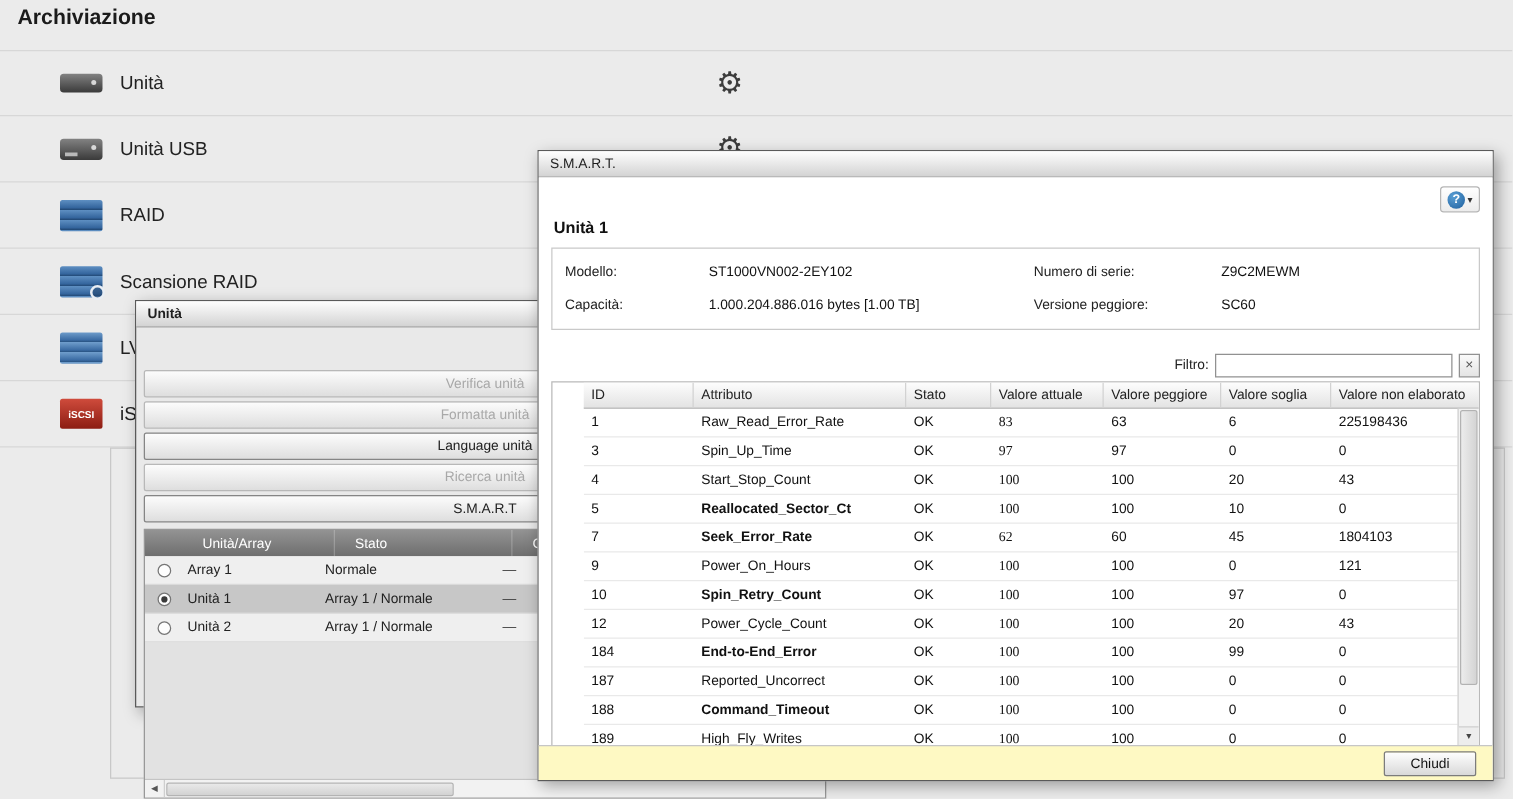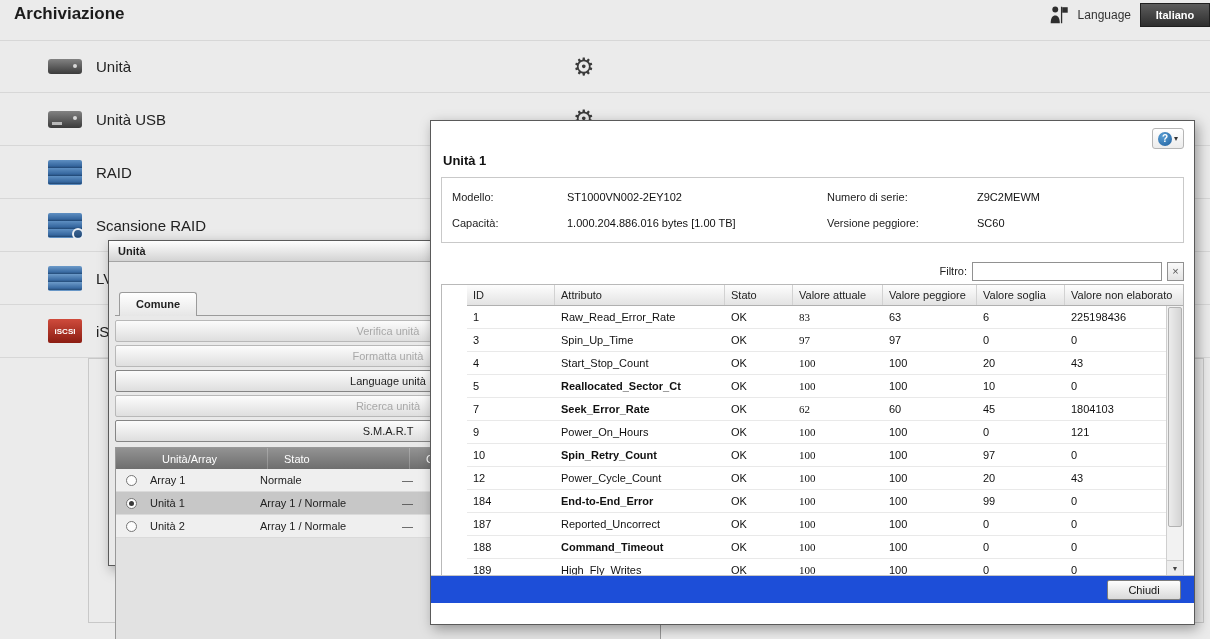--- a/index.html
+++ b/index.html
@@ -99,39 +99,29 @@
   .strow > div:nth-child(2){ width:170px; }
   .strow > div:nth-child(3){ width:68px; }
   .strow > div:nth-child(4){ width:90px;font-family:Liberation Serif, serif; }
   .strow > div:nth-child(5){ width:94px; }
   .strow > div:nth-child(6){ width:88px; }
   .strow > div:nth-child(7){ flex:1; }
   .strow > div.bold { font-weight:bold; }
   .vscroll { position:absolute; top:21px; right:0; bottom:0; width:17px; background:#f2f2f2; border-left:1px solid #cfcfcf; }
   .vthumb { position:absolute; top:1px; left:1px; width:14px; height:220px; background:linear-gradient(to right,#ececec,#d4d4d4); border:1px solid #b2b2b2; border-radius:2px; }
   .varrow { position:absolute; bottom:0; left:0; width:16px; height:16px; display:flex; align-items:center; justify-content:center; font-size:7px; color:#444; background:#ededed; border-top:1px solid #cfcfcf; }
-  .smart-footer { position:absolute; left:0; right:0; bottom:0; height:28px; background:#1d4ed8; border-top:1px solid #c6c6c6; display:flex; align-items:center; justify-content:flex-end; padding-right:13px; }
+  .smart-footer { position:absolute; left:0; right:0; bottom:0; height:28px; background:#fef9c3; border-top:1px solid #c6c6c6; display:flex; align-items:center; justify-content:flex-end; padding-right:13px; }
   .close-btn { width:74px; height:20px; border:1px solid #7c7c7c; border-radius:2px; background:linear-gradient(#fefefe,#d9d9d9); font-size:11px; color:#111; cursor:pointer; }
 </style>
 </head>
 <body>
 
 <div id="stage">
 
   <div class="app-title">Archiviazione</div>
-  <div class="lang-area">
-    <svg class="lang-icon" viewBox="0 0 24 24">
-      <circle cx="9" cy="6" r="3.2" fill="#2e2e2e"></circle>
-      <path d="M4 21c0-6 2.2-8.5 5-8.5s5 2.5 5 8.5z" fill="#2e2e2e"></path>
-      <rect x="15.2" y="3" width="1.4" height="18" fill="#2e2e2e"></rect>
-      <path d="M16.6 3.5h6v6h-6z" fill="#2e2e2e"></path>
-    </svg>
-    <span class="lang-label">Language</span>
-    <button class="lang-btn">Italiano</button>
-  </div>
 
   <div class="storage-list">
       <div class="storage-row">
     <span class="sicon icon-drive"></span>
     <span class="slabel">Unità</span>
     <span class="gear">⚙</span>
   </div>
       <div class="storage-row">
     <span class="sicon icon-usb"></span>
     <span class="slabel">Unità USB</span>
@@ -161,21 +151,20 @@
   </div>
     </div>
 
   <div class="content-panel"></div>
 
   <div class="dialog drive-dialog">
     <div class="dialog-titlebar">
       <span>Unità</span>
     </div>
     <div class="drive-body">
-      <div class="tabstrip"><span class="tab">Comune</span></div>
       <div class="dlg-toolbar">
           <button class="tbtn disabled">Verifica unità</button>
           <button class="tbtn disabled">Formatta unità</button>
           <button class="tbtn">Language unità</button>
           <button class="tbtn disabled">Ricerca unità</button>
           <button class="tbtn">S.M.A.R.T</button>
         </div>
       <div class="dtable">
         <div class="dthead">
           <div></div>
@@ -211,20 +200,23 @@
           </div>
         <div class="hscroll">
           <div class="hs-arrow">◀</div>
           <div class="hs-thumb"></div>
         </div>
       </div>
     </div>
   </div>
 
   <div class="dialog smart-dialog">
+    <div class="dialog-titlebar">
+      <span>S.M.A.R.T.</span>
+    </div>
     <div class="smart-body">
       <div class="help-btn">
         <span class="help-circle">?</span>
         <span class="help-caret">▾</span>
       </div>
       <h2 class="drive-title">Unità 1</h2>
       <div class="info-box">
           <div class="info-item">
     <span class="info-label">Modello:</span>
     <span class="info-value">ST1000VN002-2EY102</span>

